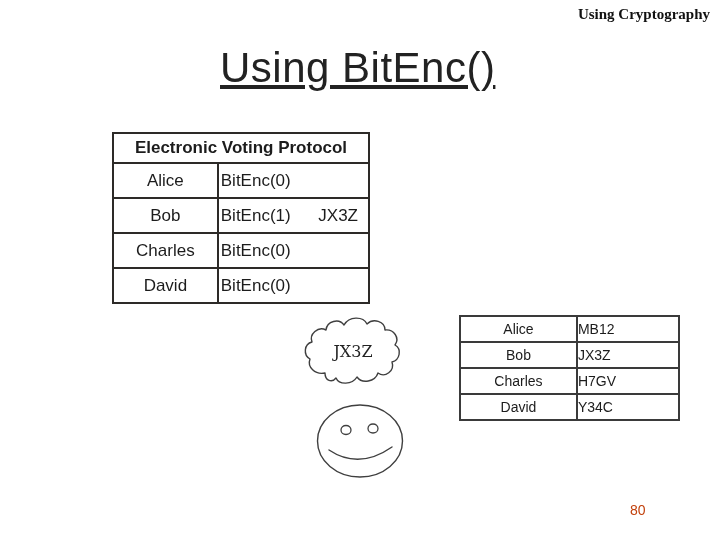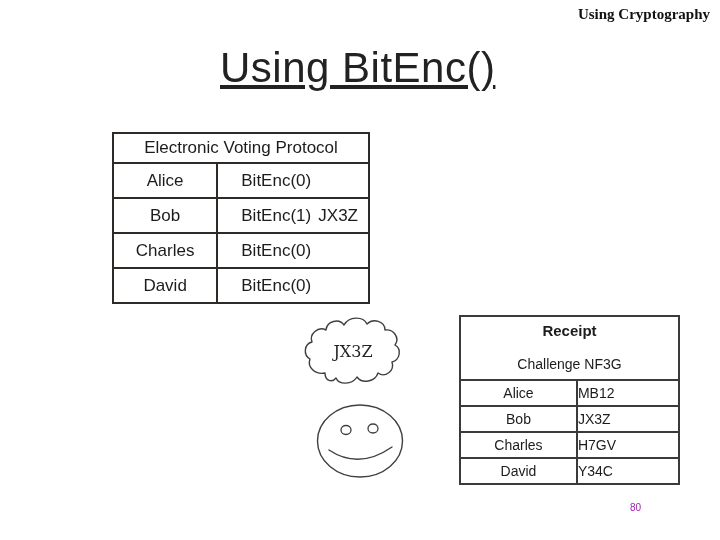--- a/index.html
+++ b/index.html
@@ -43,31 +43,31 @@
     border-collapse: collapse;
     font-size: 17px;
     color: #1c1c1c;
   }
   .voting-table th, .voting-table td {
     border: 2px solid #2d2a28;
   }
   .voting-table th {
     height: 30px;
     font-size: 17px;
-    font-weight: normal;
+    font-weight: bold;
     text-align: center;
   }
   .voting-table td { height: 35px; }
   .voting-table td.name-cell {
     width: 106px;
     text-align: center;
   }
   .voting-table td.value-cell {
     width: 152px;
-    padding-left: 23px;
+    padding-left: 2px;
     padding-right: 10px;
   }
   .value-wrap {
     display: flex;
     justify-content: space-between;
     align-items: center;
   }
 
   
   .cloud-wrap {
@@ -128,22 +128,22 @@
   }
   .receipt-table td.code-cell {
     width: 103px;
   }
 
   
   .page-number {
     position: absolute;
     left: 630px;
     top: 502px;
-    font-size: 10px;
-    color: #a21caf;
+    font-size: 14px;
+    color: #c2410c;
   }
 </style>
 </head>
 <body>
 
 <div class="slide-header">Using Cryptography</div>
 
 <div class="slide-title">Using BitEnc()</div>
 
 <table class="voting-table">
@@ -214,28 +214,20 @@
     <ellipse cx="46" cy="39" rx="42.5" ry="36" fill="none" stroke="#3f3f3f" stroke-width="1.4"></ellipse>
     <ellipse cx="32" cy="28" rx="5" ry="4.5" fill="none" stroke="#3f3f3f" stroke-width="1.3"></ellipse>
     <ellipse cx="59" cy="26.5" rx="5" ry="4.5" fill="none" stroke="#3f3f3f" stroke-width="1.3"></ellipse>
     <path d="M 15 48 Q 45 68 78 45" fill="none" stroke="#3f3f3f" stroke-width="1.4" stroke-linecap="round"></path>
   </svg>
 </div>
 
 <table class="receipt-table">
   <tbody>
     <tr>
-      <th colspan="2">
-        <span class="receipt-header-cell">
-          <span class="receipt-title">Receipt</span>
-          <span class="receipt-challenge">Challenge NF3G</span>
-        </span>
-      </th>
-    </tr>
-    <tr>
       <td class="name-cell">Alice</td>
       <td class="code-cell">MB12</td>
     </tr>
     <tr>
       <td class="name-cell">Bob</td>
       <td class="code-cell">JX3Z</td>
     </tr>
     <tr>
       <td class="name-cell">Charles</td>
       <td class="code-cell">H7GV</td>

